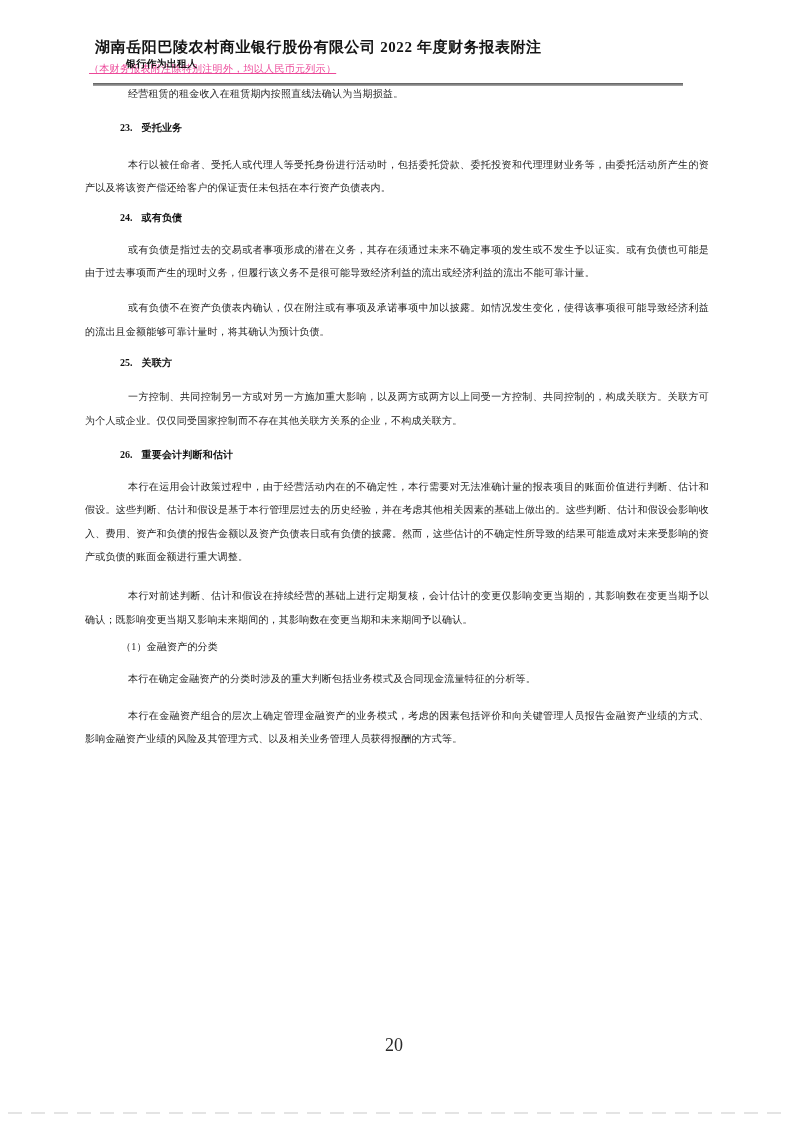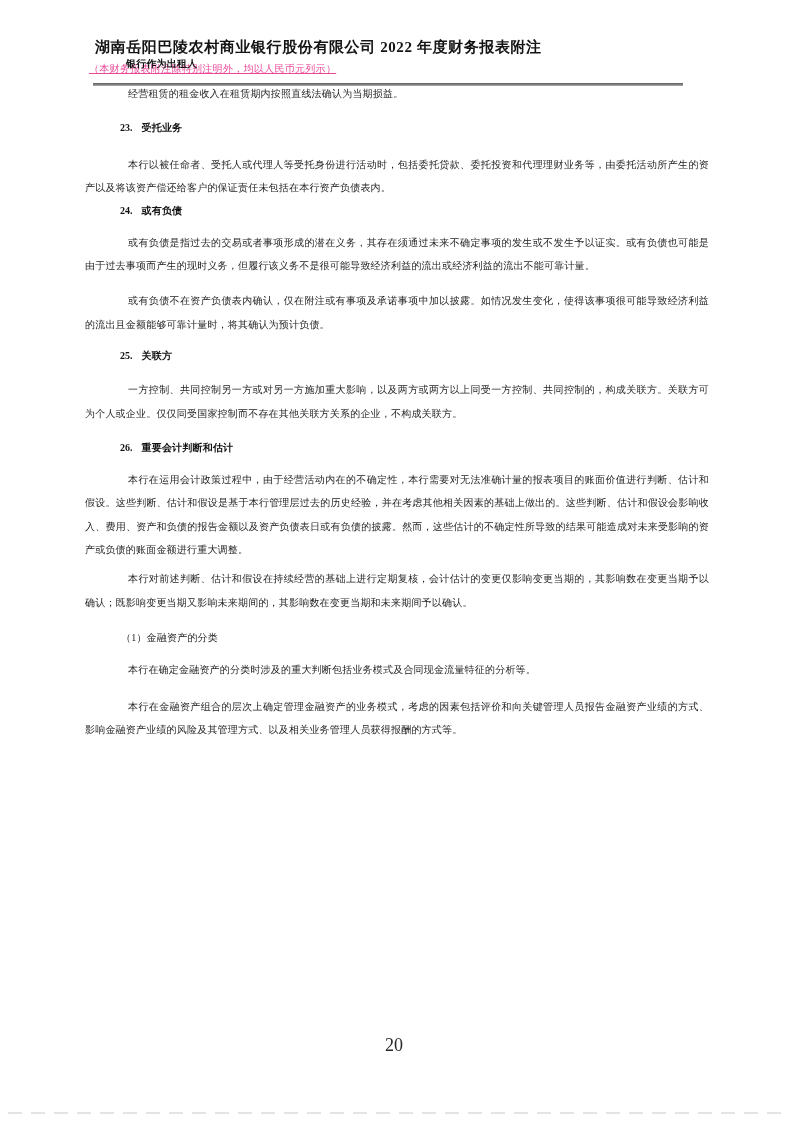--- a/index.html
+++ b/index.html
@@ -59,38 +59,38 @@
   <div class="content">
 
     <p class="plain-heading">银行作为出租人</p>
 
     <p class="para" style="margin-top:7px">经营租赁的租金收入在租赁期内按照直线法确认为当期损益。</p>
 
     <p class="sec-heading" style="margin-top:10px"><span class="sec-num">23.</span><span>受托业务</span></p>
 
     <p class="para" style="margin-top:14px">本行以被任命者、受托人或代理人等受托身份进行活动时，包括委托贷款、委托投资和代理理财业务等，由委托活动所产生的资产以及将该资产偿还给客户的保证责任未包括在本行资产负债表内。</p>
 
-    <p class="sec-heading" style="margin-top:0"><span class="sec-num">24.</span><span>或有负债</span></p>
+    <p class="sec-heading" style="margin-top:7px"><span class="sec-num">24.</span><span>或有负债</span></p>
 
     <p class="para" style="margin-top:8px">或有负债是指过去的交易或者事项形成的潜在义务，其存在须通过未来不确定事项的发生或不发生予以证实。或有负债也可能是由于过去事项而产生的现时义务，但履行该义务不是很可能导致经济利益的流出或经济利益的流出不能可靠计量。</p>
 
     <p class="para" style="margin-top:12px">或有负债不在资产负债表内确认，仅在附注或有事项及承诺事项中加以披露。如情况发生变化，使得该事项很可能导致经济利益的流出且金额能够可靠计量时，将其确认为预计负债。</p>
 
     <p class="sec-heading" style="margin-top:8px"><span class="sec-num">25.</span><span>关联方</span></p>
 
     <p class="para" style="margin-top:11px">一方控制、共同控制另一方或对另一方施加重大影响，以及两方或两方以上同受一方控制、共同控制的，构成关联方。关联方可为个人或企业。仅仅同受国家控制而不存在其他关联方关系的企业，不构成关联方。</p>
 
     <p class="sec-heading" style="margin-top:11px"><span class="sec-num">26.</span><span>重要会计判断和估计</span></p>
 
     <p class="para" style="margin-top:9px">本行在运用会计政策过程中，由于经营活动内在的不确定性，本行需要对无法准确计量的报表项目的账面价值进行判断、估计和假设。这些判断、估计和假设是基于本行管理层过去的历史经验，并在考虑其他相关因素的基础上做出的。这些判断、估计和假设会影响收入、费用、资产和负债的报告金额以及资产负债表日或有负债的披露。然而，这些估计的不确定性所导致的结果可能造成对未来受影响的资产或负债的账面金额进行重大调整。</p>
 
-    <p class="para" style="margin-top:6px">本行对前述判断、估计和假设在持续经营的基础上进行定期复核，会计估计的变更仅影响变更当期的，其影响数在变更当期予以确认；既影响变更当期又影响未来期间的，其影响数在变更当期和未来期间予以确认。</p>
+    <p class="para" style="margin-top:16px">本行对前述判断、估计和假设在持续经营的基础上进行定期复核，会计估计的变更仅影响变更当期的，其影响数在变更当期予以确认；既影响变更当期又影响未来期间的，其影响数在变更当期和未来期间予以确认。</p>
 
 
-    <p class="sub-heading" style="margin-top:12px">（1）金融资产的分类</p>
+    <p class="sub-heading" style="margin-top:4px">（1）金融资产的分类</p>
 
     <p class="para" style="margin-top:9px">本行在确定金融资产的分类时涉及的重大判断包括业务模式及合同现金流量特征的分析等。</p>
 
     <p class="para" style="margin-top:13px">本行在金融资产组合的层次上确定管理金融资产的业务模式，考虑的因素包括评价和向关键管理人员报告金融资产业绩的方式、影响金融资产业绩的风险及其管理方式、以及相关业务管理人员获得报酬的方式等。</p>
 
   </div>
 
   <div class="page-number">20</div>
 
   <div class="scan-artifact"></div>

